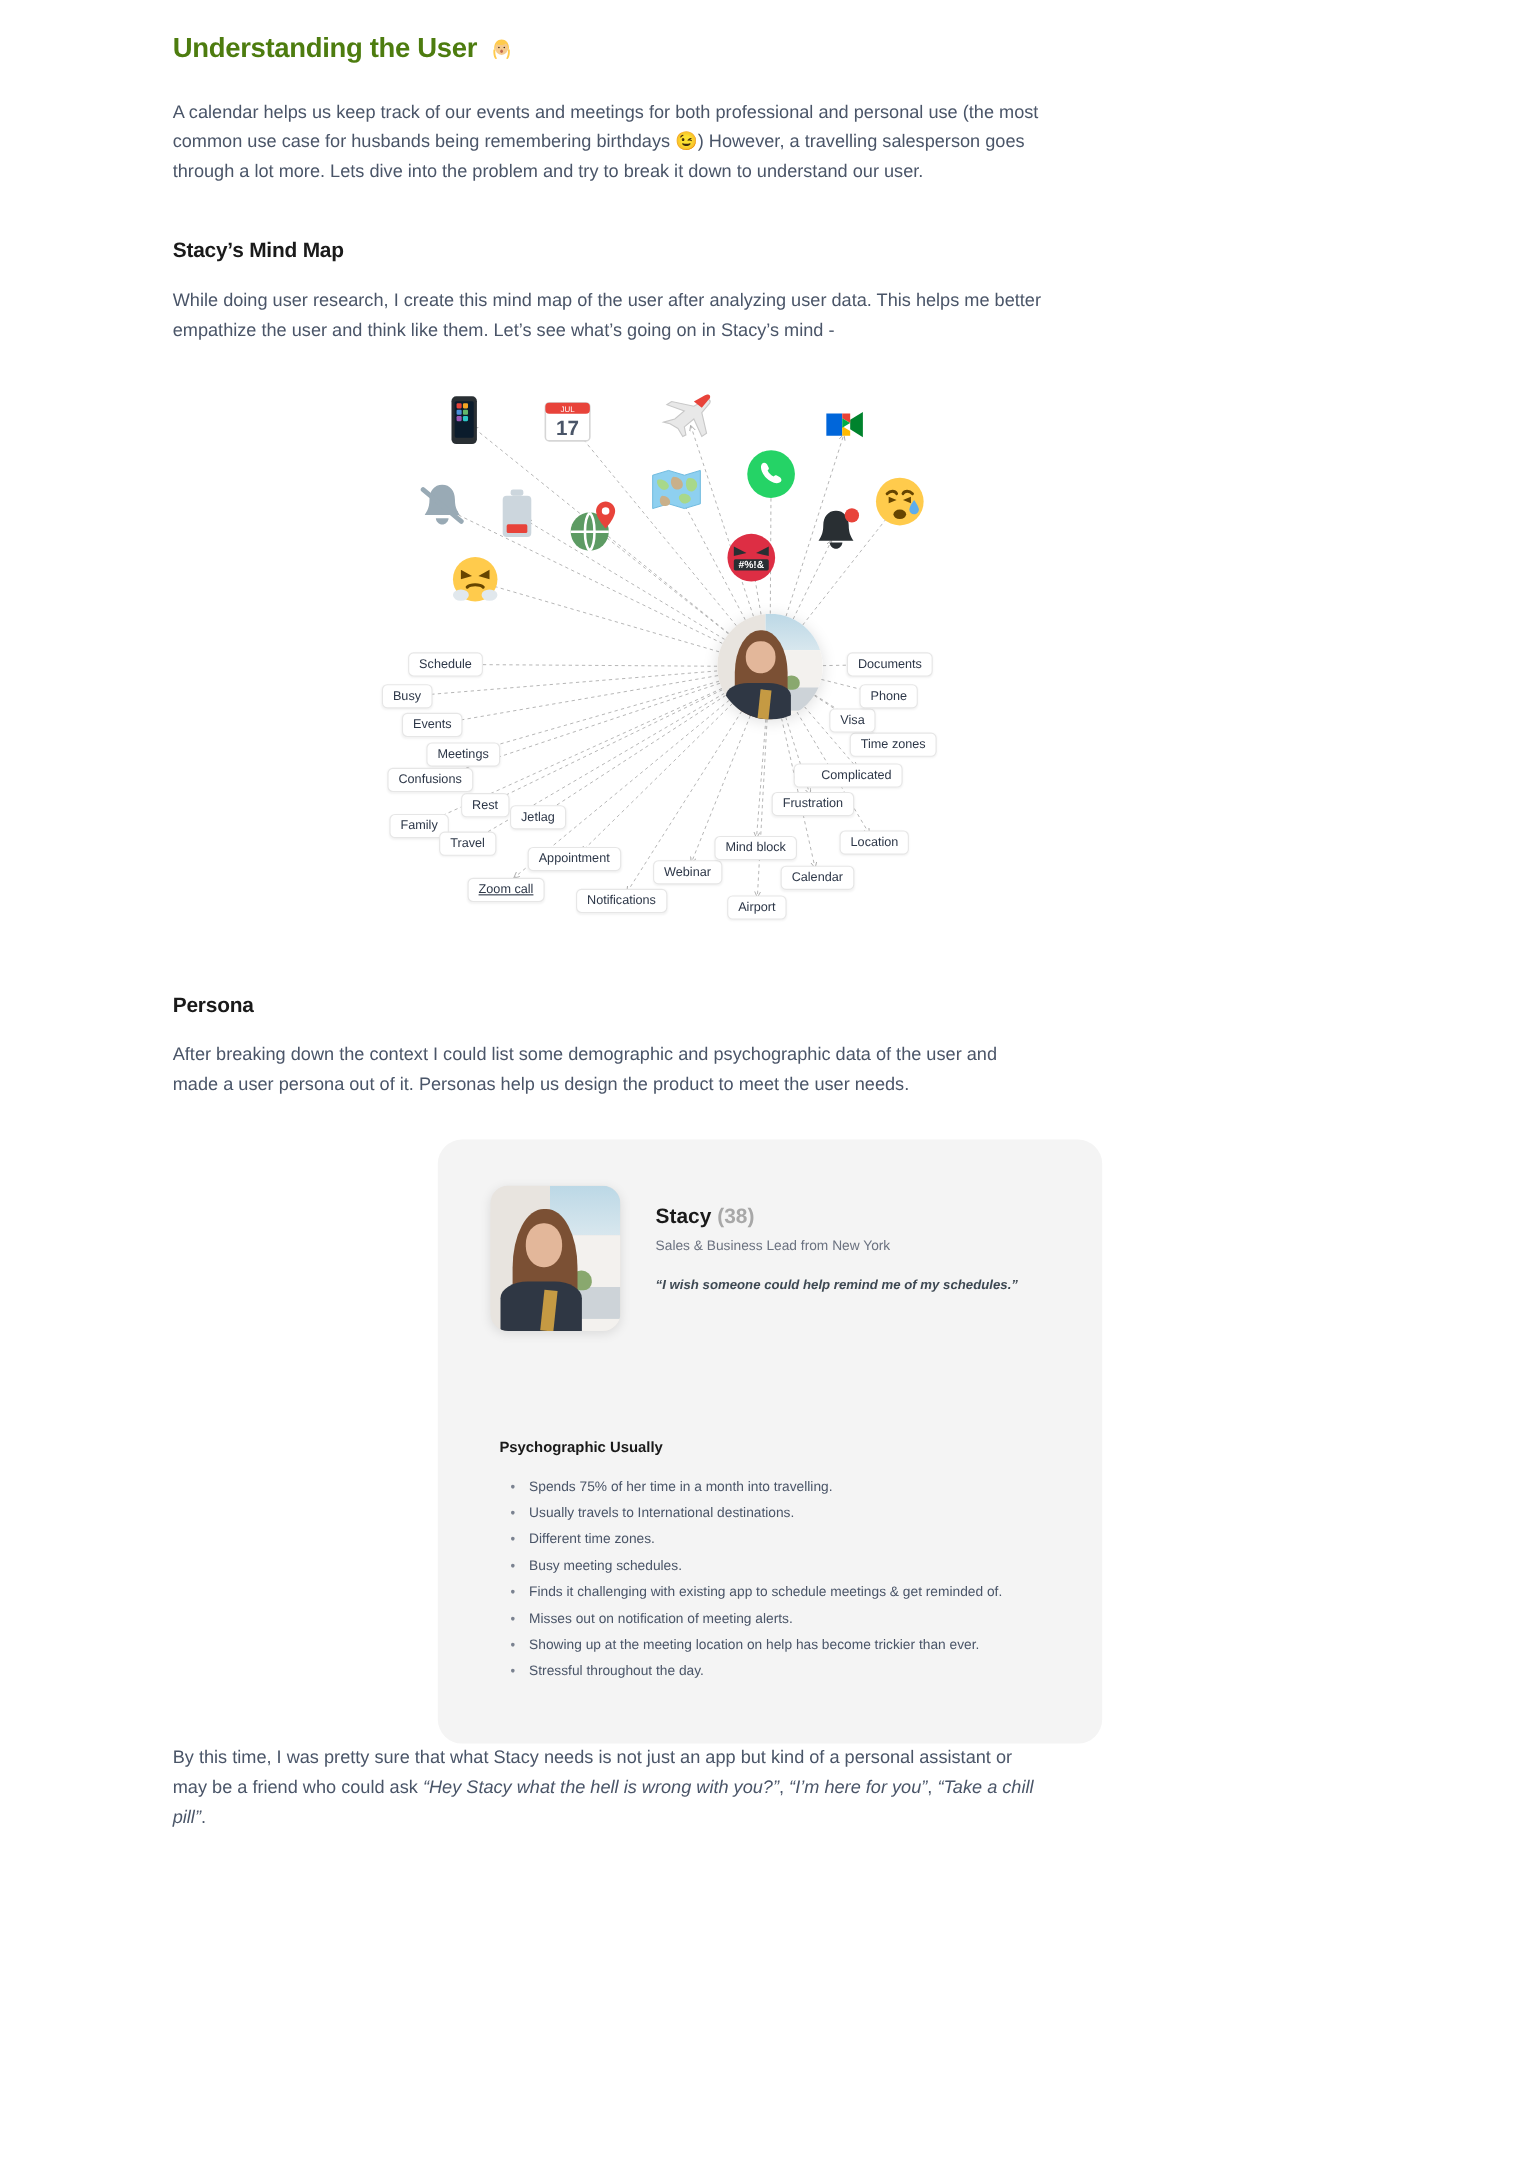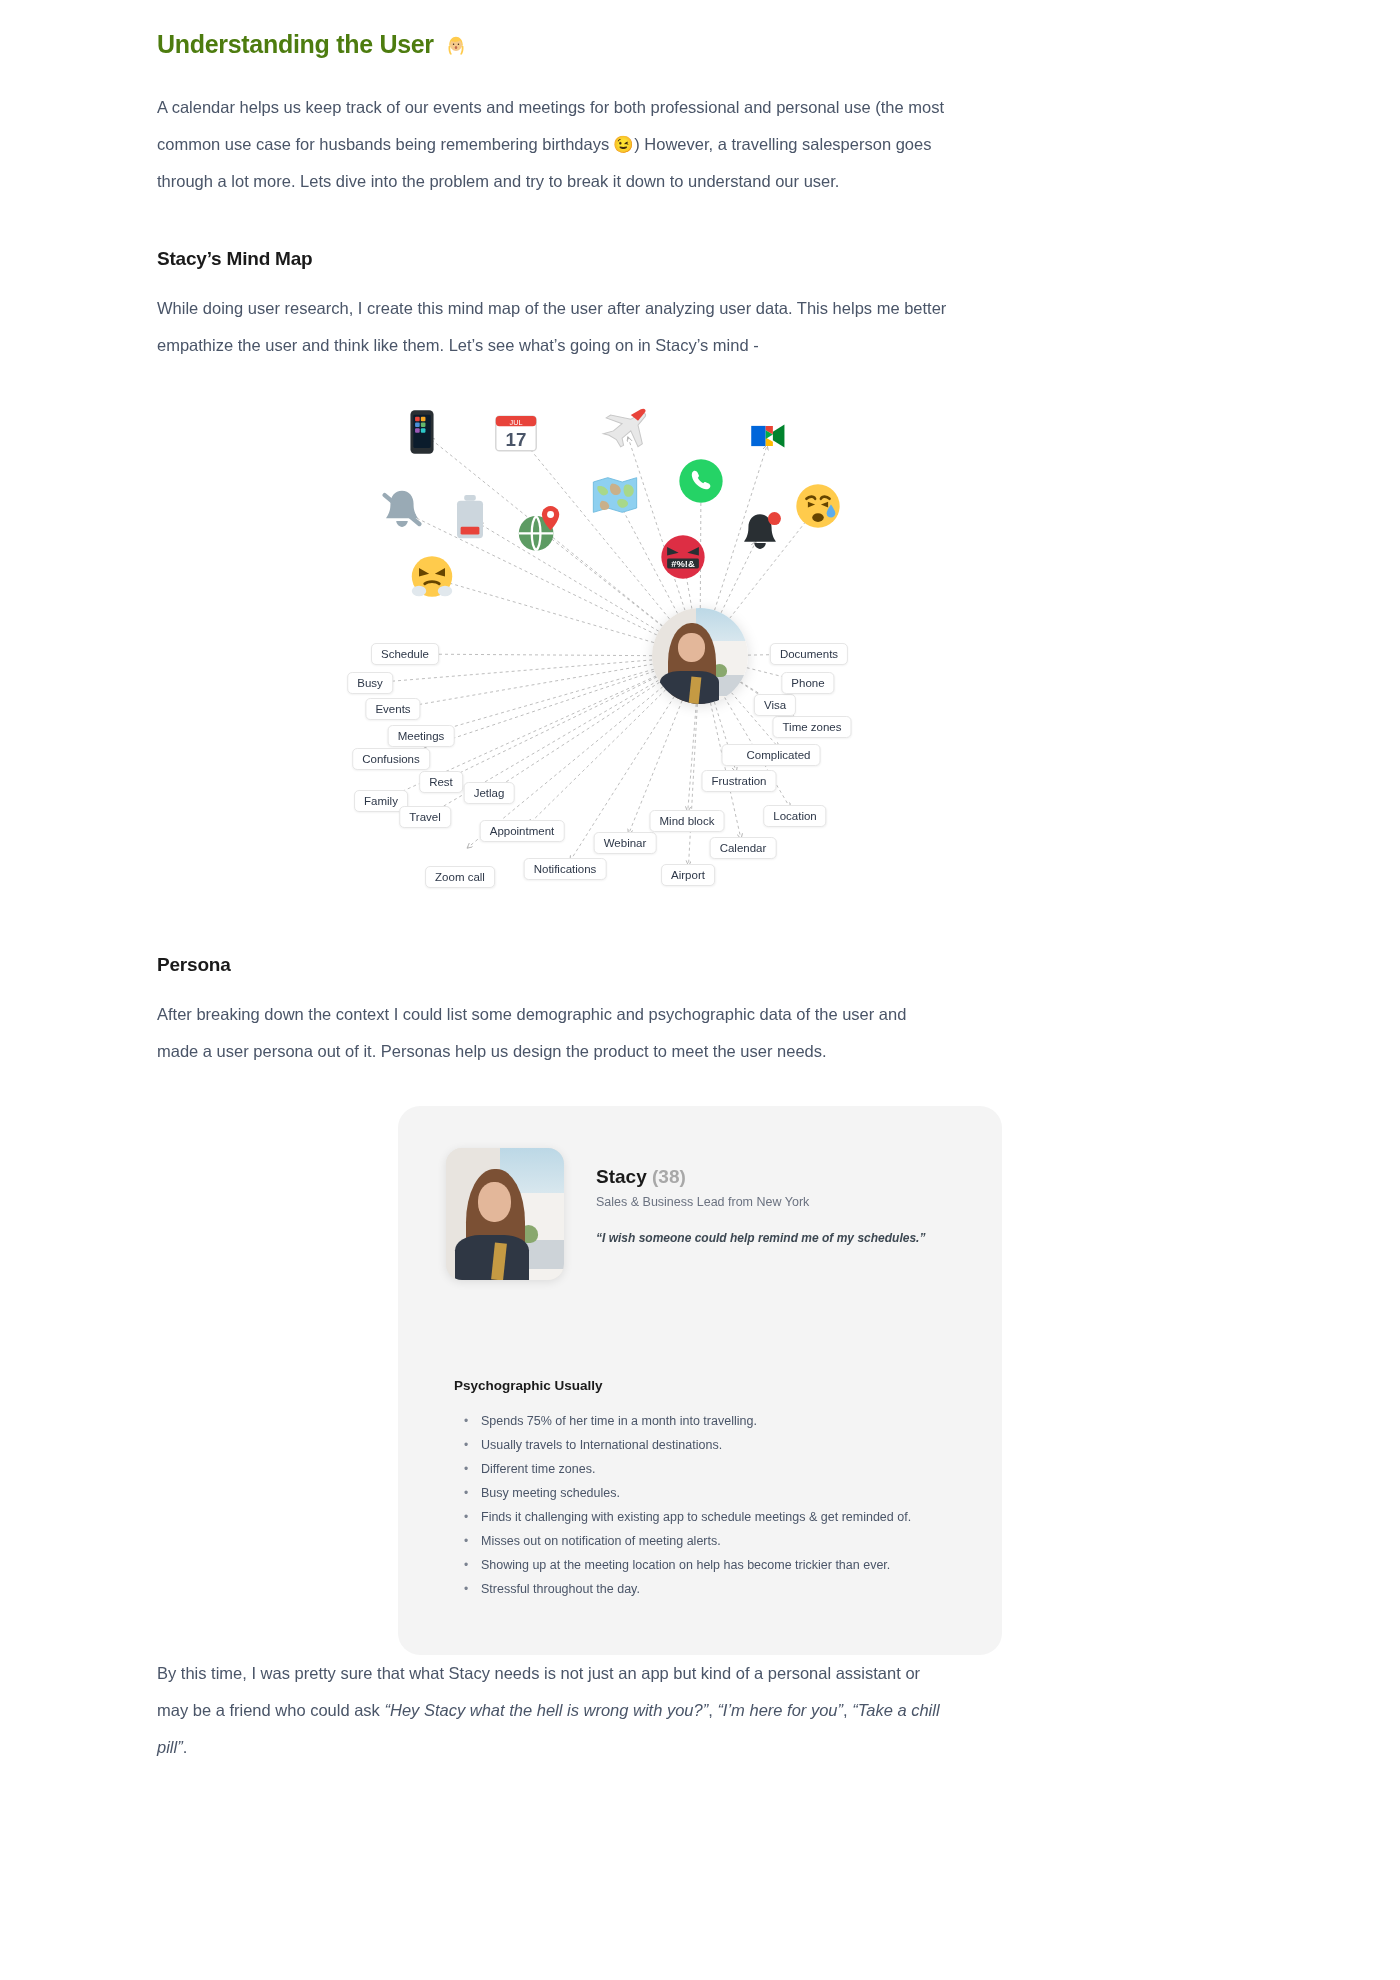--- a/index.html
+++ b/index.html
@@ -16,21 +16,21 @@
 
   h1.sec-title {
     font-size:25px; font-weight:700; color:#4d7c0f;
     margin:0 0 26px 0; letter-spacing:-0.3px;
   }
   h2.sub-title {
     font-size:19px; font-weight:700; color:#1a1a1a;
     margin:0 0 20px 0; letter-spacing:-0.2px;
   }
   p.body-text {
-    font-size:16.5px; line-height:37px; color:#4a5568;
+    font-size:16.5px; line-height:27px; color:#4a5568;
     margin:0; font-weight:400;
   }
   .gap-lg { height:48px; }
 
   
   .mindmap-wrap { width:1400px; margin-left:-157px; }
   .mindmap {
     position:relative;
     width:700px; height:500px;
     margin:42px auto 0 auto;
@@ -203,21 +203,21 @@
       <div class="mm-node" style="left: 55px; top: 248px;">Schedule</div>
           <div class="mm-node" style="left: 20px; top: 277px;">Busy</div>
           <div class="mm-node" style="left: 43px; top: 303px;">Events</div>
           <div class="mm-node" style="left: 71px; top: 330px;">Meetings</div>
           <div class="mm-node" style="left: 41px; top: 353px;">Confusions</div>
           <div class="mm-node" style="left: 91px; top: 376px;">Rest</div>
           <div class="mm-node" style="left: 31px; top: 395px;">Family</div>
           <div class="mm-node" style="left: 139px; top: 387px;">Jetlag</div>
           <div class="mm-node" style="left: 75px; top: 411px;">Travel</div>
           <div class="mm-node" style="left: 172px; top: 425px;">Appointment</div>
-          <div class="mm-node" style="left: 110px; top: 471px;">Zoom call</div>
+          <div class="mm-node" style="left: 110px; top: 453px; text-decoration: underline;">Zoom call</div>
           <div class="mm-node" style="left: 275px; top: 437px;">Webinar</div>
           <div class="mm-node" style="left: 215px; top: 463px;">Notifications</div>
           <div class="mm-node" style="left: 338px; top: 469px;">Airport</div>
           <div class="mm-node" style="left: 393px; top: 442px;">Calendar</div>
           <div class="mm-node" style="left: 337px; top: 415px;">Mind block</div>
           <div class="mm-node" style="left: 445px; top: 410px;">Location</div>
           <div class="mm-node" style="left: 389px; top: 375px;">Frustration</div>
           <div class="mm-node" style="left: 421px; top: 349px; padding-left: 24px;">Complicated</div>
           <div class="mm-node" style="left: 462px; top: 321px;">Time zones</div>
           <div class="mm-node" style="left: 425px; top: 299px;">Visa</div>

